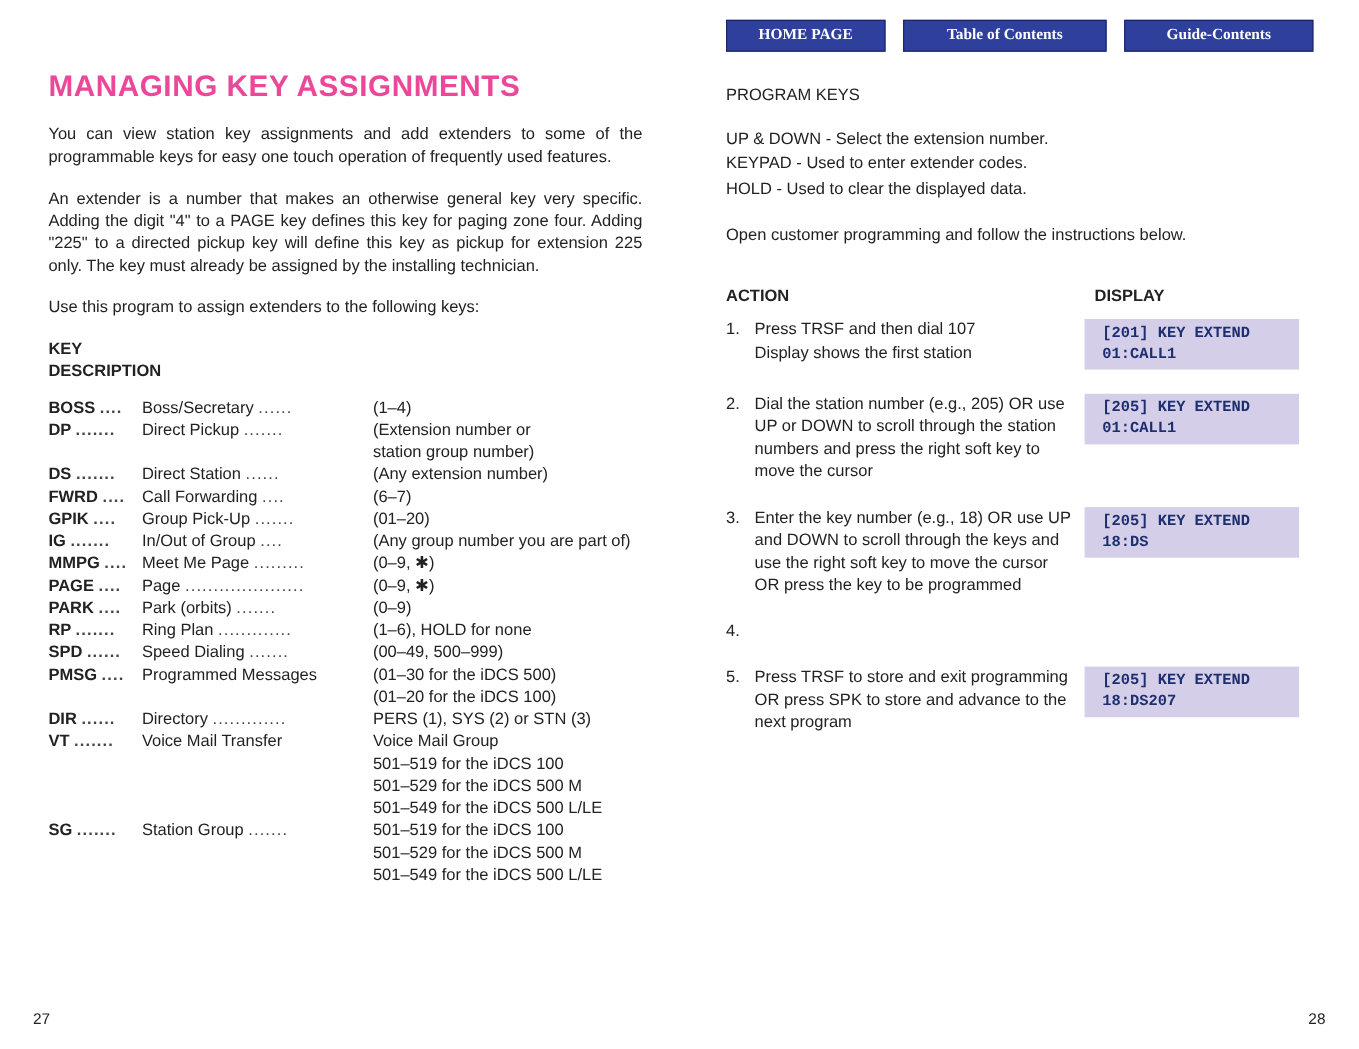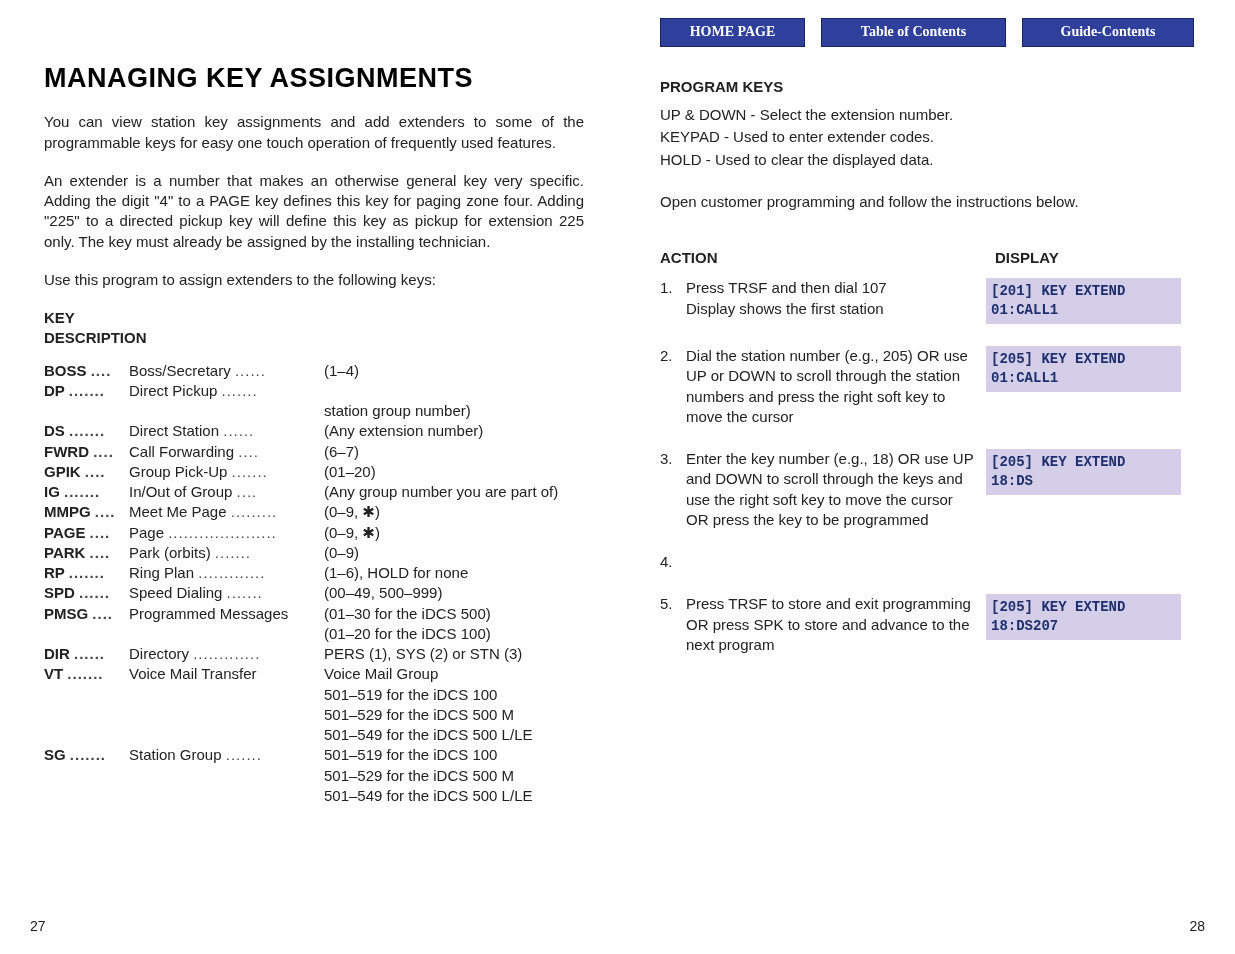--- a/index.html
+++ b/index.html
@@ -34,58 +34,58 @@
     padding: 4px 0;
     border: 1px solid #1a2566;
     text-align: center;
     cursor: pointer;
     font-family: Georgia, serif;
   }
   .nav-home { width: 145px; }
   .nav-toc  { width: 185px; }
   .nav-guide{ width: 172px; }
   h1.title {
-    color: #000000;
+    color: #ec4899;
     font-size: 27px;
     font-weight: bold;
     letter-spacing: 0.5px;
     margin: 42px 0 16px 0;
   }
   .para { margin-bottom: 18px; text-align: justify; }
   .key-table-head {
     display: flex;
     font-weight: bold;
     margin-top: 6px;
     margin-bottom: 12px;
     flex-direction: column;
   }
   .kh-key  { width: 85px; }
   .kh-desc { width: 195px; }
   .kh-ext  { flex: 1; }
   .key-row { display: flex; line-height: 1.35; }
   .kk { font-weight: bold; width: 85px; white-space: pre; position: relative; }
   .kd { width: 195px; position: relative; white-space: pre; }
-  .ke { flex: 1; white-space: pre; }
+  .ke { flex: 1; white-space: pre; margin-left: 15px; }
   .dots { letter-spacing: 1px; color: #444; }
-  .section-head { font-weight: bold; margin-bottom: 8px; }
+  .section-head { font-weight: normal; margin-bottom: 20px; }
   .pk-line { margin-bottom: 2px; }
   .open-line { margin: 22px 0 20px 0; }
   .ad-head { display: flex; font-weight: bold; margin-bottom: 10px; margin-top: 36px; }
   .ad-action-h { width: 335px; }
   .ad-display-h { flex:1; }
   .step-block { display: flex; margin-bottom: 22px; }
   .step-num  { width: 26px; }
   .step-text { width: 300px; padding-right: 10px; }
   .display-box {
     background: #d5cee8;
     font-family: "Courier New", monospace;
     font-weight: bold;
     color: #1d2f70;
     font-size: 14px;
-    padding: 4px 5px;
+    padding: 4px 16px;
     width: 195px;
     white-space: pre;
     align-self: flex-start;
     line-height: 1.35;
   }
   .page-num-left  { position: absolute; left: 30px;  bottom: 18px; font-size: 14px; }
   .page-num-right { position: absolute; right: 30px; bottom: 18px; font-size: 14px; }
   b { font-weight: normal; }
 </style>
 </head>
@@ -107,20 +107,21 @@
     </div>
     <div id="key-rows">
         <div class="key-row">
           <div class="kk">BOSS <span class="dots">....</span></div>
           <div class="kd">Boss/Secretary <span class="dots">......</span></div>
           <div class="ke">(1–4)</div>
         </div>
         <div class="key-row">
           <div class="kk">DP <span class="dots">.......</span></div>
           <div class="kd">Direct Pickup <span class="dots">.......</span></div>
+          <div class="ke">(Extension number or</div>
         </div>
         <div class="key-row">
           <div class="kk"></div>
           <div class="kd"></div>
           <div class="ke">station group number)</div>
         </div>
         <div class="key-row">
           <div class="kk">DS <span class="dots">.......</span></div>
           <div class="kd">Direct Station <span class="dots">......</span></div>
           <div class="ke">(Any extension number)</div>

